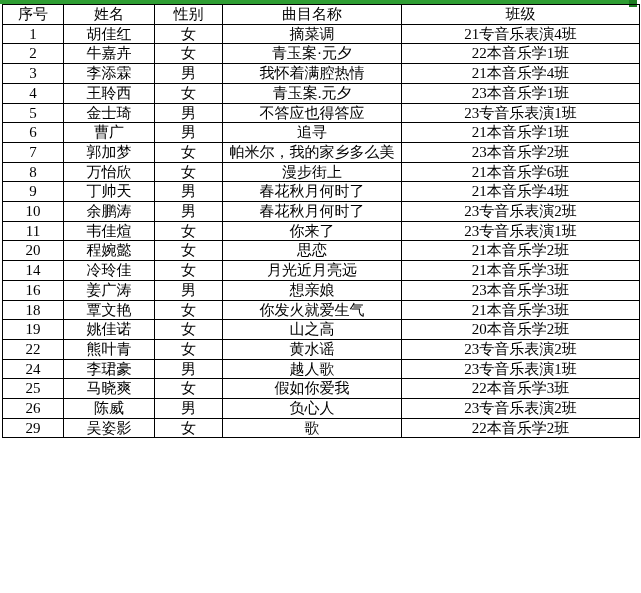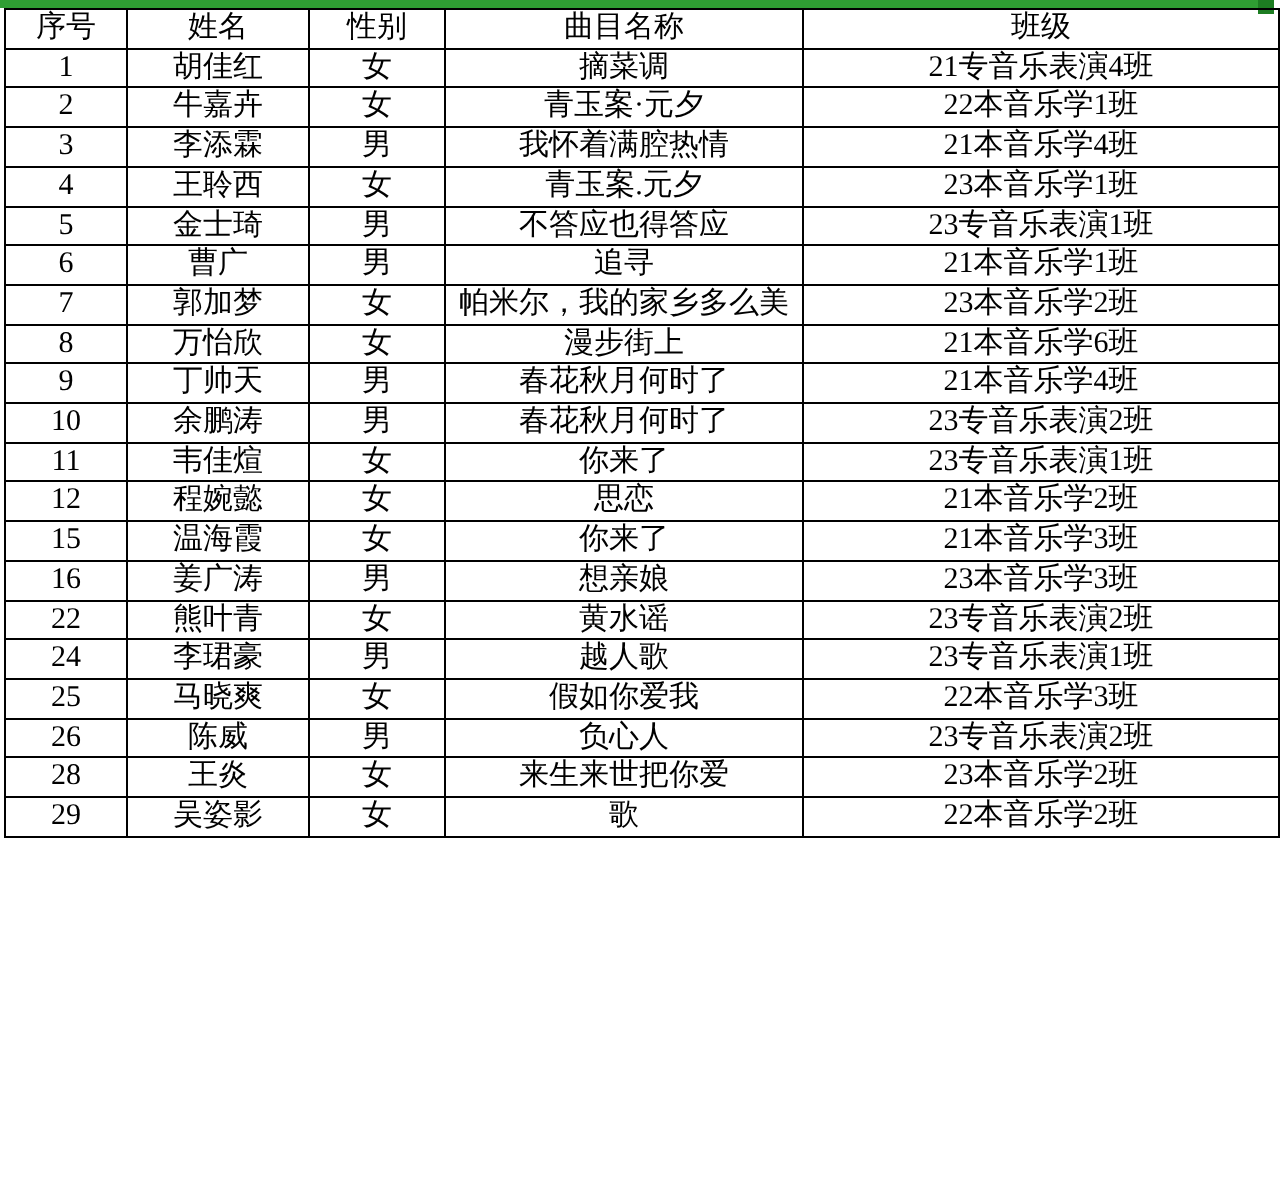--- a/index.html
+++ b/index.html
@@ -150,47 +150,61 @@
 
     <tr>
       <td>11</td>
       <td>韦佳煊</td>
       <td>女</td>
       <td>你来了</td>
       <td>23专音乐表演1班</td>
     </tr>
 
     <tr>
-      <td>12</td>
+      <td>20</td>
       <td>程婉懿</td>
       <td>女</td>
       <td>思恋</td>
       <td>21本音乐学2班</td>
     </tr>
 
 
-
-    <tr>
-      <td>15</td>
-      <td>温海霞</td>
-      <td>女</td>
-      <td>你来了</td>
+    <tr>
+      <td>14</td>
+      <td>冷玲佳</td>
+      <td>女</td>
+      <td>月光近月亮远</td>
       <td>21本音乐学3班</td>
     </tr>
+
 
     <tr>
       <td>16</td>
       <td>姜广涛</td>
       <td>男</td>
       <td>想亲娘</td>
       <td>23本音乐学3班</td>
     </tr>
 
 
-
+    <tr>
+      <td>18</td>
+      <td>覃文艳</td>
+      <td>女</td>
+      <td>你发火就爱生气</td>
+      <td>21本音乐学3班</td>
+    </tr>
+
+    <tr>
+      <td>19</td>
+      <td>姚佳诺</td>
+      <td>女</td>
+      <td>山之高</td>
+      <td>20本音乐学2班</td>
+    </tr>
 
 
 
     <tr>
       <td>22</td>
       <td>熊叶青</td>
       <td>女</td>
       <td>黄水谣</td>
       <td>23专音乐表演2班</td>
     </tr>
@@ -214,27 +228,20 @@
 
     <tr>
       <td>26</td>
       <td>陈威</td>
       <td>男</td>
       <td>负心人</td>
       <td>23专音乐表演2班</td>
     </tr>
 
 
-    <tr>
-      <td>28</td>
-      <td>王炎</td>
-      <td>女</td>
-      <td>来生来世把你爱</td>
-      <td>23本音乐学2班</td>
-    </tr>
 
     <tr>
       <td>29</td>
       <td>吴姿影</td>
       <td>女</td>
       <td>歌</td>
       <td>22本音乐学2班</td>
     </tr>
 
   </tbody>

